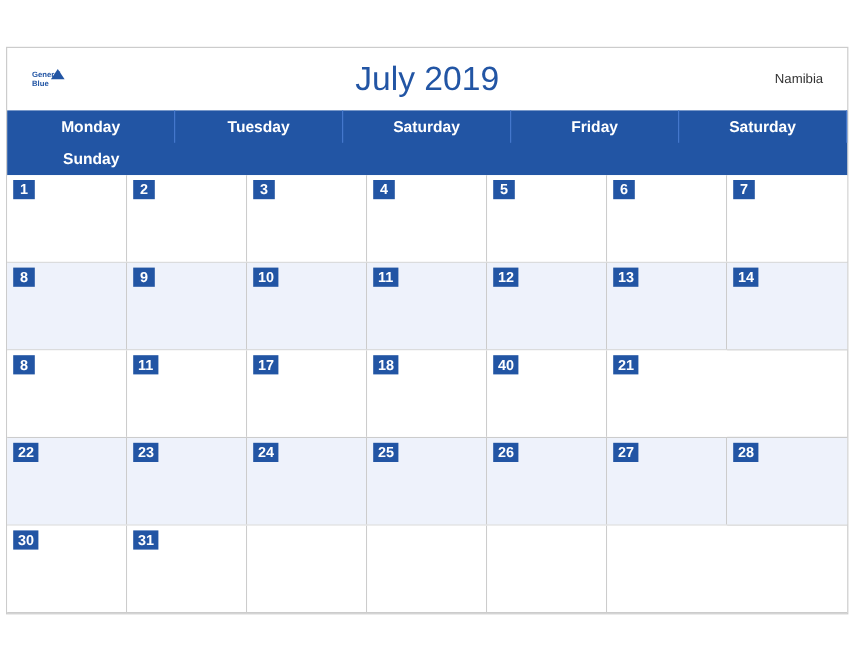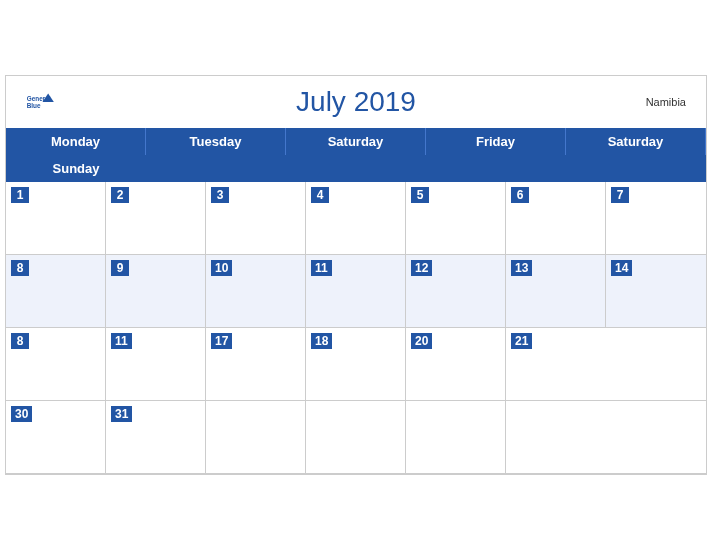--- a/index.html
+++ b/index.html
@@ -148,22 +148,31 @@
         <div class="calendar-cell"><span class="cell-number">11</span></div>
         <div class="calendar-cell"><span class="cell-number">12</span></div>
         <div class="calendar-cell"><span class="cell-number">13</span></div>
         <div class="calendar-cell"><span class="cell-number">14</span></div>
       </div>
       <div class="week-row-header">
         <div class="calendar-cell"><span class="cell-number">8</span></div>
         <div class="calendar-cell"><span class="cell-number">11</span></div>
         <div class="calendar-cell"><span class="cell-number">17</span></div>
         <div class="calendar-cell"><span class="cell-number">18</span></div>
-        <div class="calendar-cell"><span class="cell-number">20</span></div>
+        <div class="calendar-cell"><span class="cell-number">40</span></div>
         <div class="calendar-cell"><span class="cell-number">21</span></div>
+      </div>
+      <div class="week-row-header row-shaded">
+        <div class="calendar-cell"><span class="cell-number">22</span></div>
+        <div class="calendar-cell"><span class="cell-number">23</span></div>
+        <div class="calendar-cell"><span class="cell-number">24</span></div>
+        <div class="calendar-cell"><span class="cell-number">25</span></div>
+        <div class="calendar-cell"><span class="cell-number">26</span></div>
+        <div class="calendar-cell"><span class="cell-number">27</span></div>
+        <div class="calendar-cell"><span class="cell-number">28</span></div>
       </div>
       <div class="week-row-header">
         <div class="calendar-cell"><span class="cell-number">30</span></div>
         <div class="calendar-cell"><span class="cell-number">31</span></div>
         <div class="calendar-cell cell-empty"></div>
         <div class="calendar-cell cell-empty"></div>
         <div class="calendar-cell cell-empty"></div>
         <div class="calendar-cell cell-empty"></div>
       </div>
     </div>

